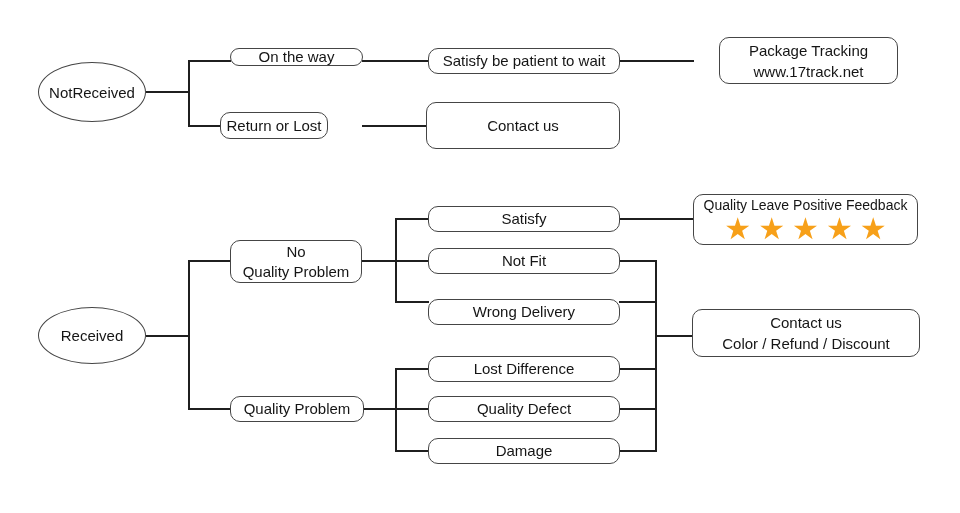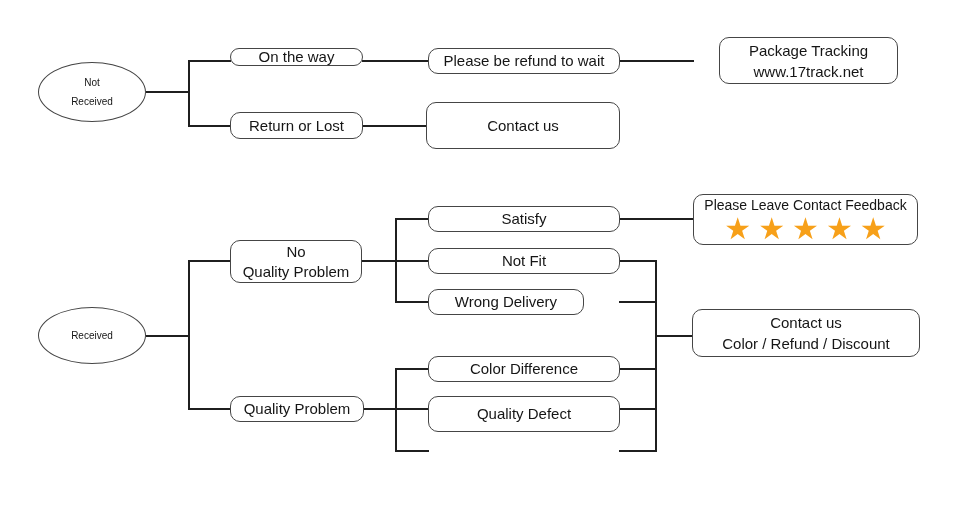--- a/index.html
+++ b/index.html
@@ -36,25 +36,24 @@
     font-size: 15px;
     line-height: 20px;
     white-space: nowrap;
   }
   .ellipse {
     position: absolute;
     border: 1.4px solid var(--color-border);
     border-radius: 50%;
     background: #fff;
     display: flex;
-    flex-direction: column;
     align-items: center;
     justify-content: center;
     text-align: right;
-    font-size: 10px;
+    font-size: 15px;
     line-height: 19px;
   }
   .feedback-title { font-size: 14px; line-height: 17px; padding-top: 1px; }
   .stars {
     color: var(--color-star);
     font-size: 30px;
     line-height: 29px;
     letter-spacing: 7px;
     margin-right: -7px; 
     font-family: "DejaVu Sans", sans-serif;
@@ -100,29 +99,29 @@
   <div class="ellipse" style="left:38px;top:62px;width:108px;height:60px">
     <span>Not</span>
     <span>Received</span>
   </div>
 
   <div class="node" style="left:230px;top:48px;width:133px;height:18px">
     <span>On the way</span>
   </div>
 
   <div class="node" style="left:428px;top:48px;width:192px;height:26px">
-    <span>Please be refund to wait</span>
+    <span>Satisfy be patient to wait</span>
   </div>
 
   <div class="node" style="left:719px;top:37px;width:179px;height:47px;line-height:21px">
     <span>Package Tracking</span>
     <span>www.17track.net</span>
   </div>
 
-  <div class="node" style="left:230px;top:112px;width:133px;height:27px">
+  <div class="node" style="left:220px;top:112px;width:108px;height:27px">
     <span>Return or Lost</span>
   </div>
 
   <div class="node" style="left:426px;top:102px;width:194px;height:47px;line-height:21px">
     <span>Contact us</span>
   </div>
 
   <div class="ellipse" style="left:38px;top:307px;width:108px;height:57px">
     <span>Received</span>
   </div>
@@ -137,35 +136,38 @@
   </div>
 
   <div class="node" style="left:428px;top:248px;width:192px;height:26px">
     <span>Not Fit</span>
   </div>
 
   <div class="node" style="left:428px;top:206px;width:192px;height:26px">
     <span>Satisfy</span>
   </div>
 
-  <div class="node" style="left:428px;top:289px;width:156px;height:26px">
+  <div class="node" style="left:428px;top:299px;width:192px;height:26px">
     <span>Wrong Delivery</span>
   </div>
 
   <div class="node" style="left:428px;top:356px;width:192px;height:26px">
-    <span>Color Difference</span>
+    <span>Lost Difference</span>
   </div>
 
-  <div class="node" style="left:428px;top:396px;width:192px;height:36px">
+  <div class="node" style="left:428px;top:396px;width:192px;height:26px">
     <span>Quality Defect</span>
   </div>
 
+  <div class="node" style="left:428px;top:438px;width:192px;height:26px">
+    <span>Damage</span>
+  </div>
 
   <div class="node" style="left:693px;top:194px;width:225px;height:51px">
-    <span class="feedback-title">Please Leave Contact Feedback</span>
+    <span class="feedback-title">Quality Leave Positive Feedback</span>
     <span class="stars">★★★★★</span>
   </div>
 
   <div class="node" style="left:692px;top:309px;width:228px;height:48px;line-height:21px">
     <span>Contact us</span>
     <span>Color / Refund / Discount</span>
   </div>
 
 </div>
 

